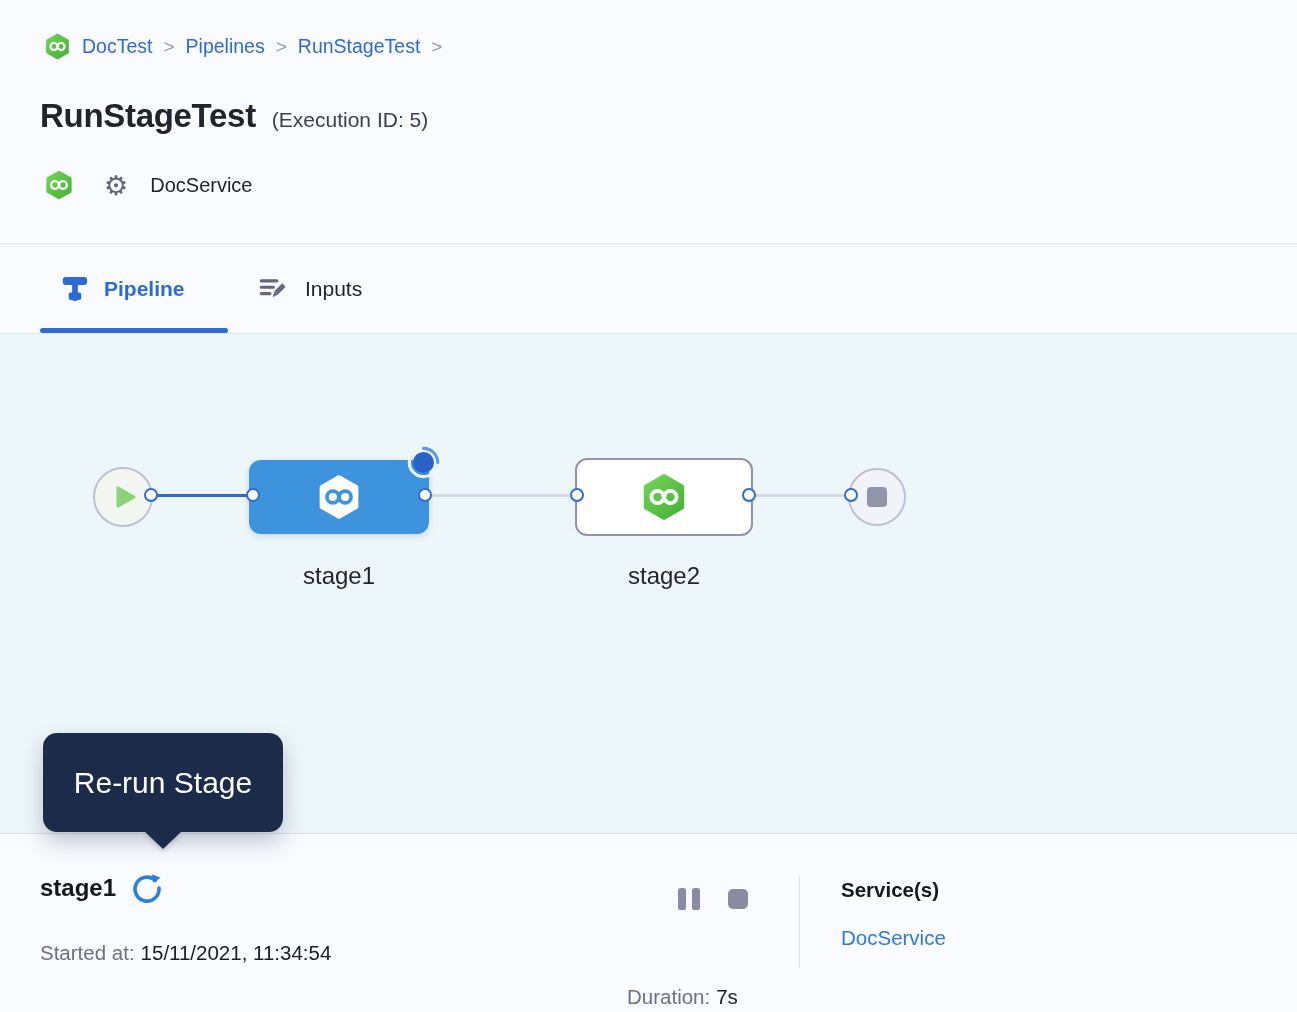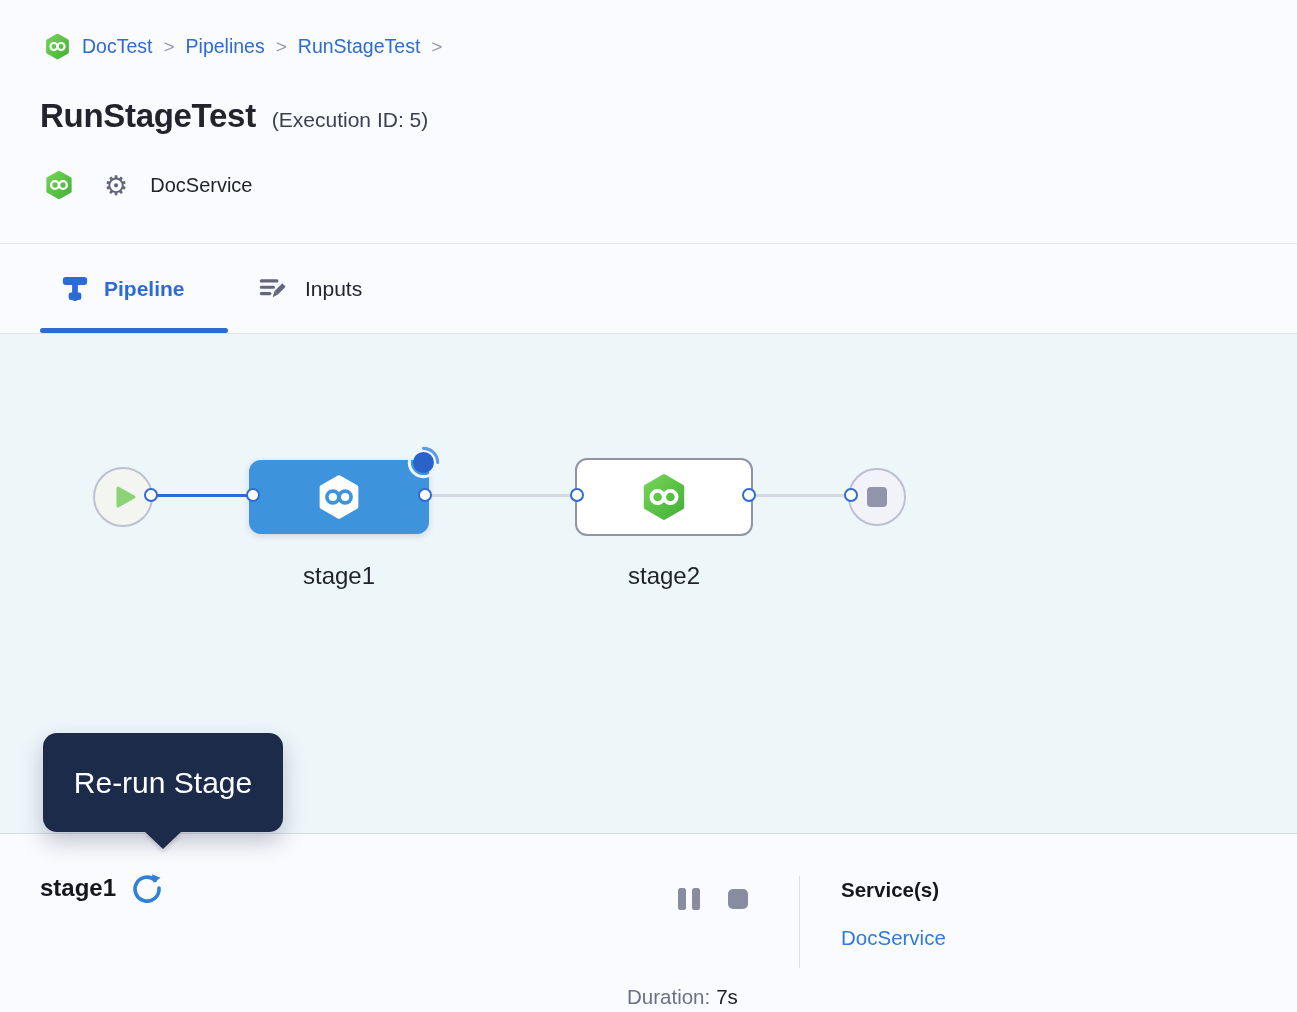--- a/index.html
+++ b/index.html
@@ -224,20 +224,23 @@
     <div class="footer-stage">
       <span class="footer-stage-name">stage1</span>
       <span class="rerun-btn">
         <svg class="icon-svg" width="32" height="32" viewBox="0 0 32 32">
           <path d="M24.3 8.4 A 12 12 0 1 0 28 16" fill="none" stroke="#2f80d9" stroke-width="3.6" stroke-linecap="round"></path>
           <path d="M21 2.2 L29.5 5.8 L22.5 10.8 Z" fill="#2f80d9"></path>
         </svg>
       </span>
     </div>
 
+    <div class="footer-started">
+      <span class="muted">Started at:</span><span class="strong-val">15/11/2021, 11:34:54</span>
+    </div>
 
     <div class="exec-controls">
       <span class="pause-btn">
         <span class="pause-bar"></span>
         <span class="pause-bar"></span>
       </span>
       <span class="stopexec-btn"></span>
     </div>
 
     <div class="footer-duration">

